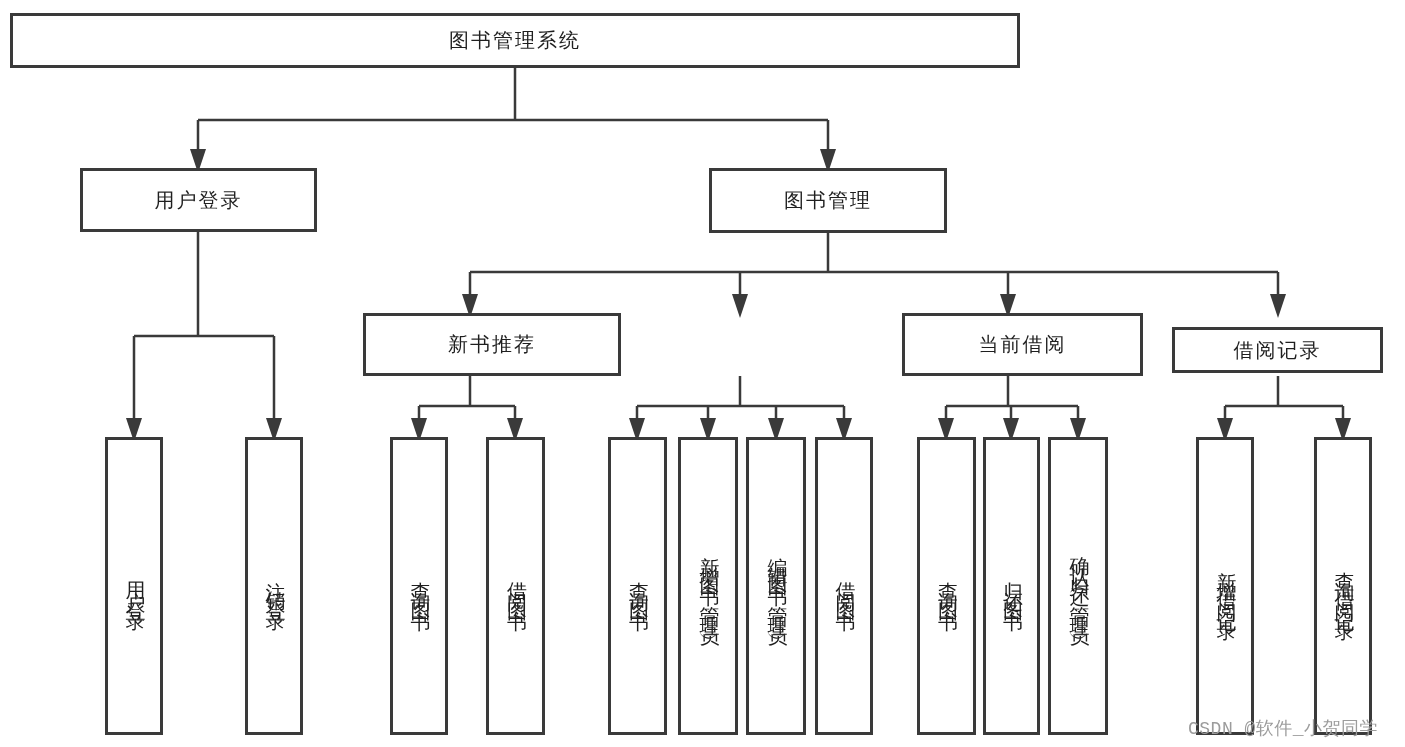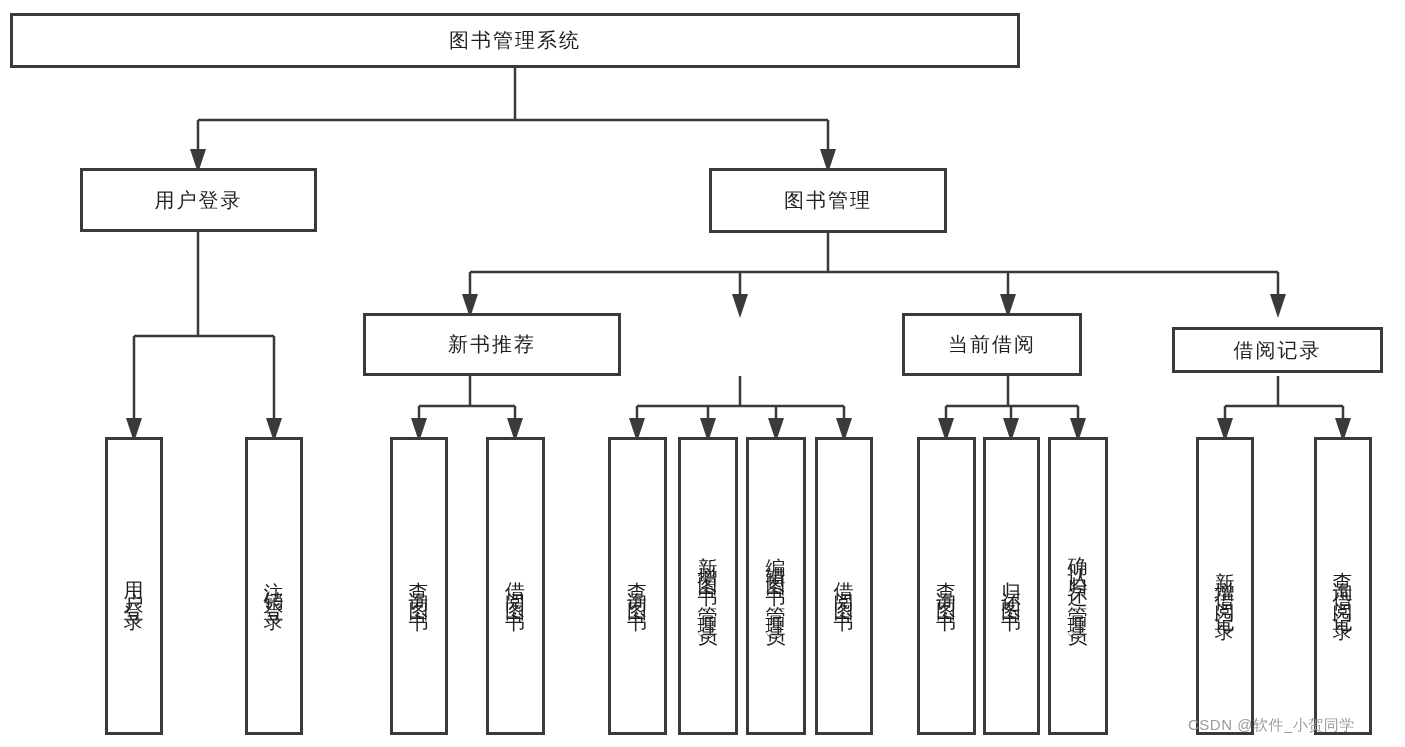--- a/index.html
+++ b/index.html
@@ -2,42 +2,42 @@
 <html style="--line: #3a3a3a; --text: #1f1f1f; --watermark: #9c9c9c; --background: #ffffff;"><head>
 <meta charset="utf-8">
 <style>
   :root{
     --line:#3a3a3a; --text:#1f1f1f; --watermark:#9c9c9c; --background:#ffffff;
   }
   html,body{margin:0;padding:0;background:var(--background);}
   .canvas{
     position:relative; width:1405px; height:747px; overflow:hidden;
     background:var(--background);
-    font-family:Liberation Sans, sans-serif;
+    font-family:Liberation Mono, monospace;
     color:var(--text);
   }
   .connectors{position:absolute;left:0;top:0;width:1405px;height:747px;color:var(--line);}
   .connectors path{stroke:currentColor;stroke-width:2.5;fill:none;}
   .connectors polygon{fill:currentColor;stroke:none;}
   .box{
     position:absolute; box-sizing:border-box;
     border:3px solid var(--line); background:#fff;
     display:flex; align-items:center; justify-content:center;
     z-index:2;
   }
   .lbl{
     font-size:20px; letter-spacing:2px; white-space:nowrap; color:var(--text);
   }
   .vlbl{
     writing-mode:vertical-rl; text-orientation:mixed;
     font-size:20px; letter-spacing:10px; line-height:1.1; color:var(--text);
   }
   .watermark{
     position:absolute; left:1188px; top:716px; z-index:5;
-    font-size:15px; letter-spacing:0.5px; color:var(--watermark); white-space:nowrap;
+    font-size:18px; letter-spacing:0.5px; color:var(--watermark); white-space:nowrap;
   }
 </style>
 </head>
 <body>
 
 <div class="canvas">
 
   <svg class="connectors" viewBox="0 0 1405 747" xmlns="http://www.w3.org/2000/svg">
 
     <path d="M515 68 V120 M198 120 H828 M198 120 V152 M828 120 V152"></path>
@@ -84,21 +84,21 @@
   <div class="box" style="left:80px;top:168px;width:237px;height:64px">
     <span class="lbl">用户登录</span>
   </div>
   <div class="box" style="left:709px;top:168px;width:238px;height:65px">
     <span class="lbl">图书管理</span>
   </div>
 
   <div class="box" style="left:363px;top:313px;width:258px;height:63px">
     <span class="lbl">新书推荐</span>
   </div>
-  <div class="box" style="left:902px;top:313px;width:180px;height:63px">
+  <div class="box" style="left:902px;top:313px;width:241px;height:63px">
     <span class="lbl">当前借阅</span>
   </div>
   <div class="box" style="left:1172px;top:327px;width:211px;height:46px">
     <span class="lbl">借阅记录</span>
   </div>
 
   <div class="box" style="left:105px;top:437px;width:58px;height:298px">
     <span class="vlbl">用户登录</span>
   </div>
   <div class="box" style="left:245px;top:437px;width:58px;height:298px">

